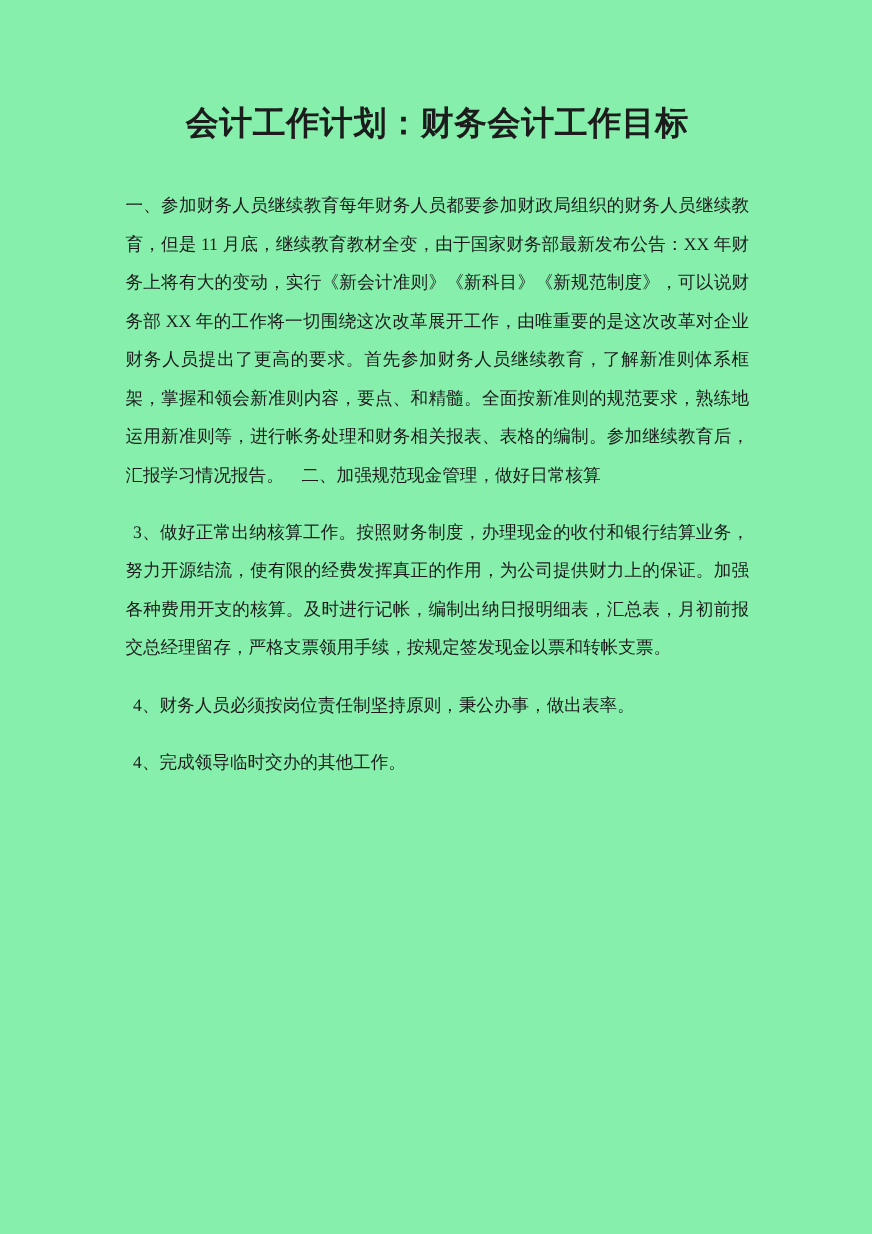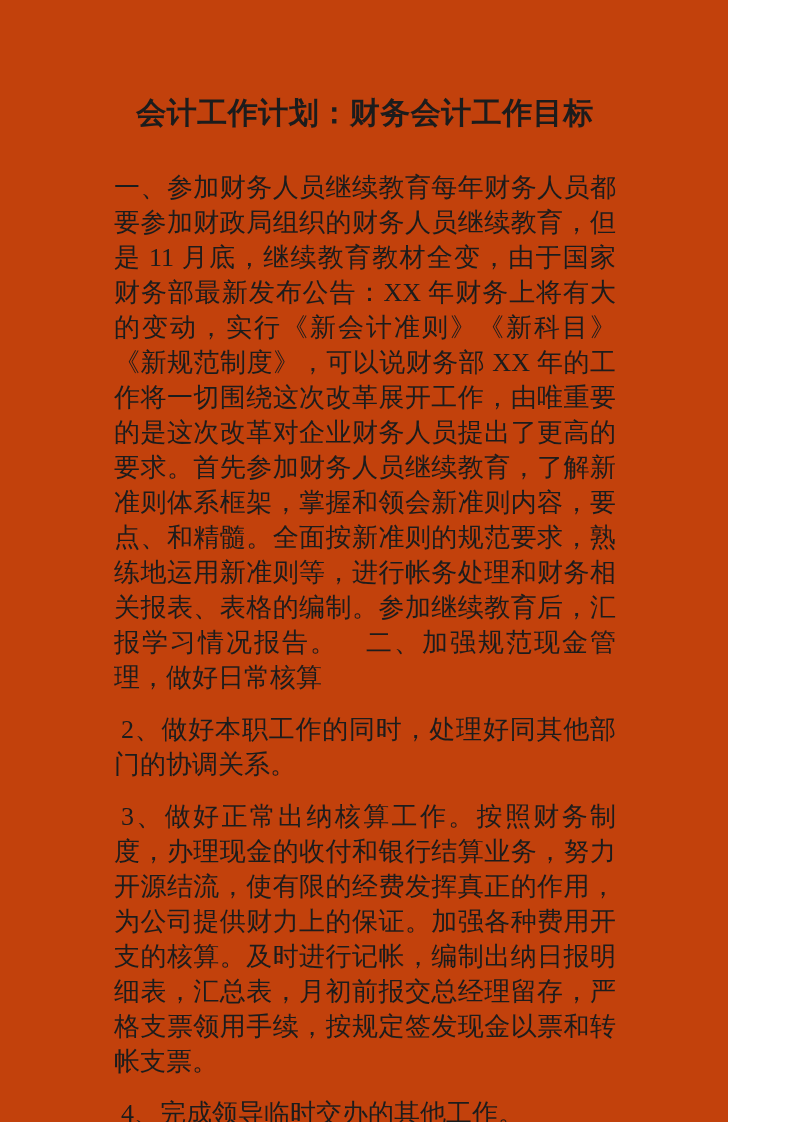--- a/index.html
+++ b/index.html
@@ -9,54 +9,54 @@
   }
   body {
     width: 793px;
     height: 1122px;
     overflow: hidden;
     font-family: "Liberation Serif", "DejaVu Serif", serif;
     color: #1c1c1c;
   }
   .page {
     box-sizing: border-box;
-    width: 728px;
+    width: 793px;
     height: 1122px;
     padding: 91px 112px 0 114px;
-    background: #c2410c;
+    background: #86efac;
   }
   .doc-title {
     margin: 0 0 35px 0;
     font-size: 30px;
     font-weight: bold;
     line-height: 44px;
     text-align: center;
     letter-spacing: 0.5px;
     white-space: nowrap;
   }
   .para {
     margin: 0 0 17px 0;
-    font-size: 26px;
+    font-size: 16px;
     line-height: 35px;
     text-align: justify;
     text-justify: inter-character;
     word-break: break-all;
   }
   .item {
     text-indent: 7px;
   }
 </style>
 </head>
 <body>
 
 <div class="page">
   <h1 class="doc-title">会计工作计划：财务会计工作目标</h1>
 
   <p class="para">一、参加财务人员继续教育每年财务人员都要参加财政局组织的财务人员继续教育，但是 11 月底，继续教育教材全变，由于国家财务部最新发布公告：XX 年财务上将有大的变动，实行《新会计准则》《新科目》《新规范制度》，可以说财务部 XX 年的工作将一切围绕这次改革展开工作，由唯重要的是这次改革对企业财务人员提出了更高的要求。首先参加财务人员继续教育，了解新准则体系框架，掌握和领会新准则内容，要点、和精髓。全面按新准则的规范要求，熟练地运用新准则等，进行帐务处理和财务相关报表、表格的编制。参加继续教育后，汇报学习情况报告。　二、加强规范现金管理，做好日常核算</p>
 
 
-  <p class="para item">2、做好本职工作的同时，处理好同其他部门的协调关系。</p>
 
   <p class="para item">3、做好正常出纳核算工作。按照财务制度，办理现金的收付和银行结算业务，努力开源结流，使有限的经费发挥真正的作用，为公司提供财力上的保证。加强各种费用开支的核算。及时进行记帐，编制出纳日报明细表，汇总表，月初前报交总经理留存，严格支票领用手续，按规定签发现金以票和转帐支票。</p>
 
+  <p class="para item">4、财务人员必须按岗位责任制坚持原则，秉公办事，做出表率。</p>
 
   <p class="para item">4、完成领导临时交办的其他工作。</p>
 </div>
 
 </body></html>

